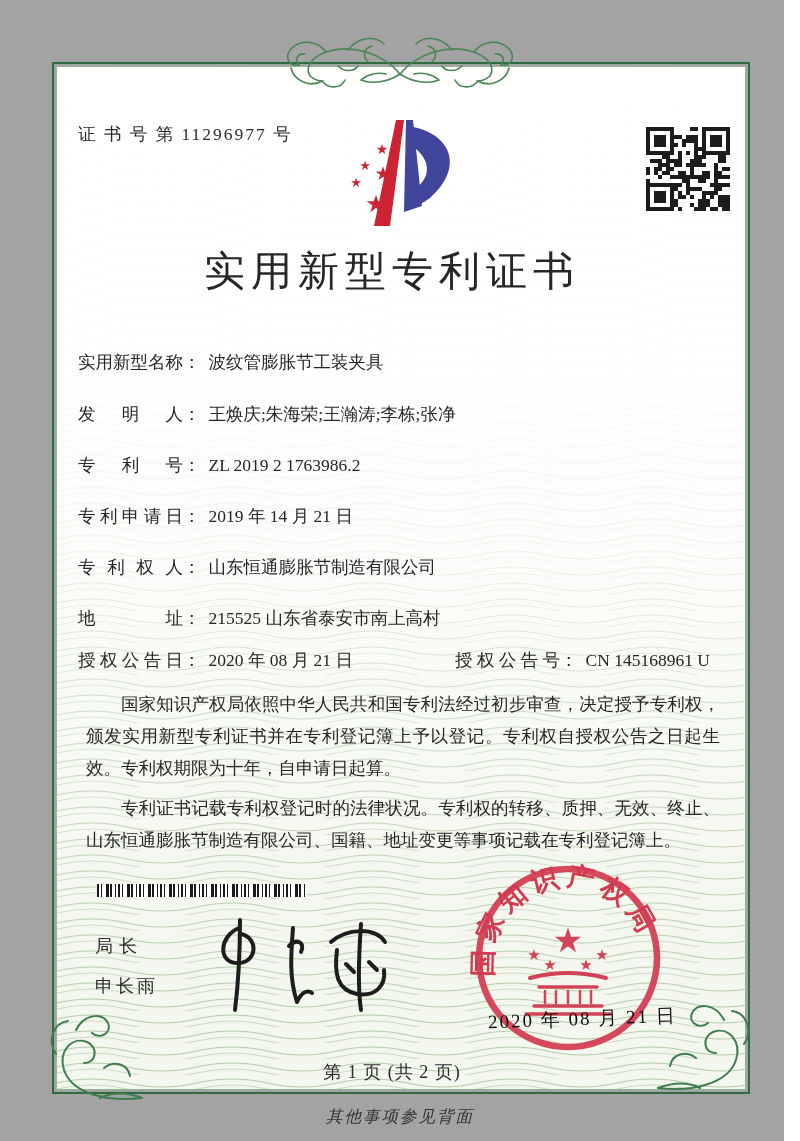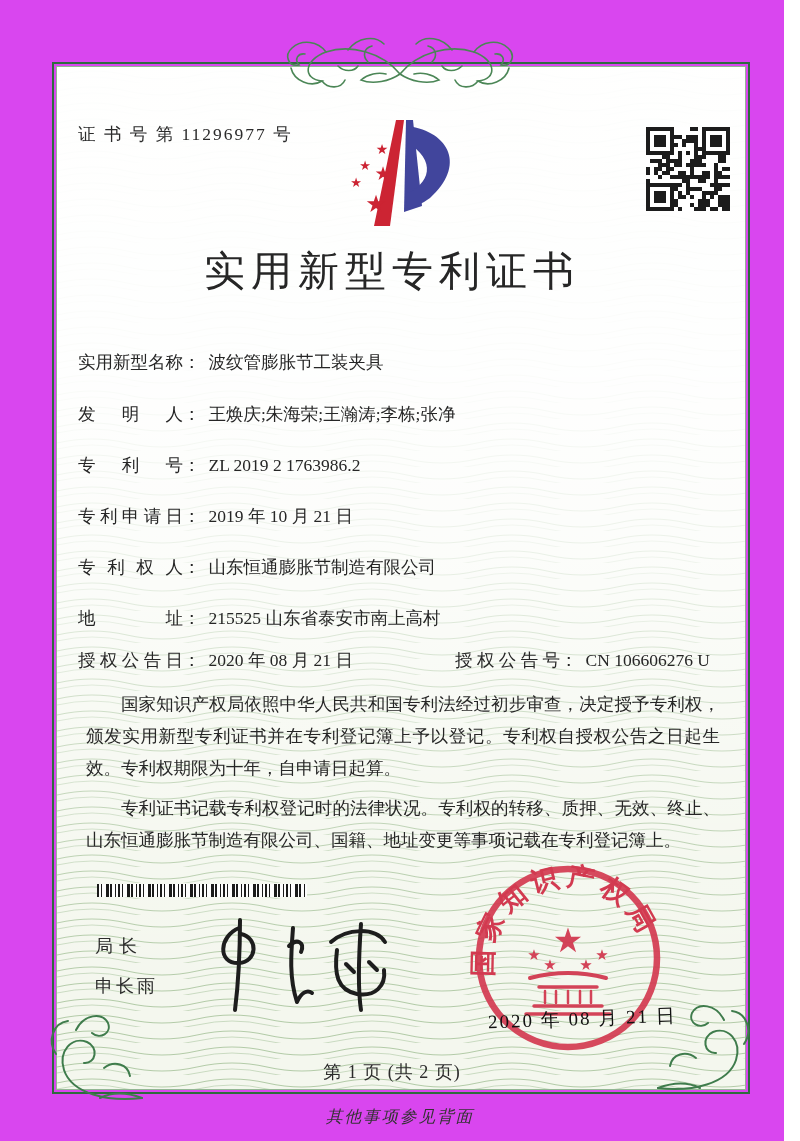--- a/index.html
+++ b/index.html
@@ -1,18 +1,18 @@
 <!DOCTYPE html>
 <html><head>
 <meta charset="utf-8">
 <style>
   html,body{margin:0;padding:0;background:#ffffff;}
   .page{
     position:relative;width:784px;height:1141px;overflow:hidden;
-    background:#d946ef;
+    background:#a3a3a3;
     font-family:"Liberation Serif","DejaVu Serif",serif;
     color:#222;
   }
   
   .frame{position:absolute;left:52px;top:62px;width:694px;height:1028px;
     border:2px solid #2e6b3e;}
   .frame-inner{position:absolute;inset:2px;border:1px solid #93b794;background:#f4f7ee;}
   .guilloche{position:absolute;inset:0;width:100%;height:100%;}
   .fade{position:absolute;inset:0;
     background:linear-gradient(180deg,
@@ -590,21 +590,21 @@
         <span>号</span>
       </span><span class="colon">：</span><span>ZL 2019 2 1763986.2</span>
   </div>
   <div class="abs row" style="top:504px">
     <span class="lbl spread">
         <span>专</span>
         <span>利</span>
         <span>申</span>
         <span>请</span>
         <span>日</span>
-      </span><span class="colon">：</span><span>2019 年 10 月 21 日</span>
+      </span><span class="colon">：</span><span>2019 年 14 月 21 日</span>
   </div>
   <div class="abs row" style="top:555px">
     <span class="lbl spread">
         <span>专</span>
         <span>利</span>
         <span>权</span>
         <span>人</span>
       </span><span class="colon">：</span><span>山东恒通膨胀节制造有限公司</span>
   </div>
   <div class="abs row" style="top:606px">
@@ -622,21 +622,21 @@
         <span>告</span>
         <span>日</span>
       </span><span class="colon">：</span><span>2020 年 08 月 21 日</span>
     <span class="grant2">
       <span class="lbl spread">
           <span>授</span>
           <span>权</span>
           <span>公</span>
           <span>告</span>
           <span>号</span>
-        </span><span class="colon">：</span><span>CN 106606276 U</span>
+        </span><span class="colon">：</span><span>CN 145168961 U</span>
     </span>
   </div>
 
   <div class="abs paras">
     <p>国家知识产权局依照中华人民共和国专利法经过初步审查，决定授予专利权，颁发实用新型专利证书并在专利登记簿上予以登记。专利权自授权公告之日起生效。专利权期限为十年，自申请日起算。</p>
     <p>专利证书记载专利权登记时的法律状况。专利权的转移、质押、无效、终止、山东恒通膨胀节制造有限公司、国籍、地址变更等事项记载在专利登记簿上。</p>
   </div>
 
   <div class="abs barcode"></div>
 

